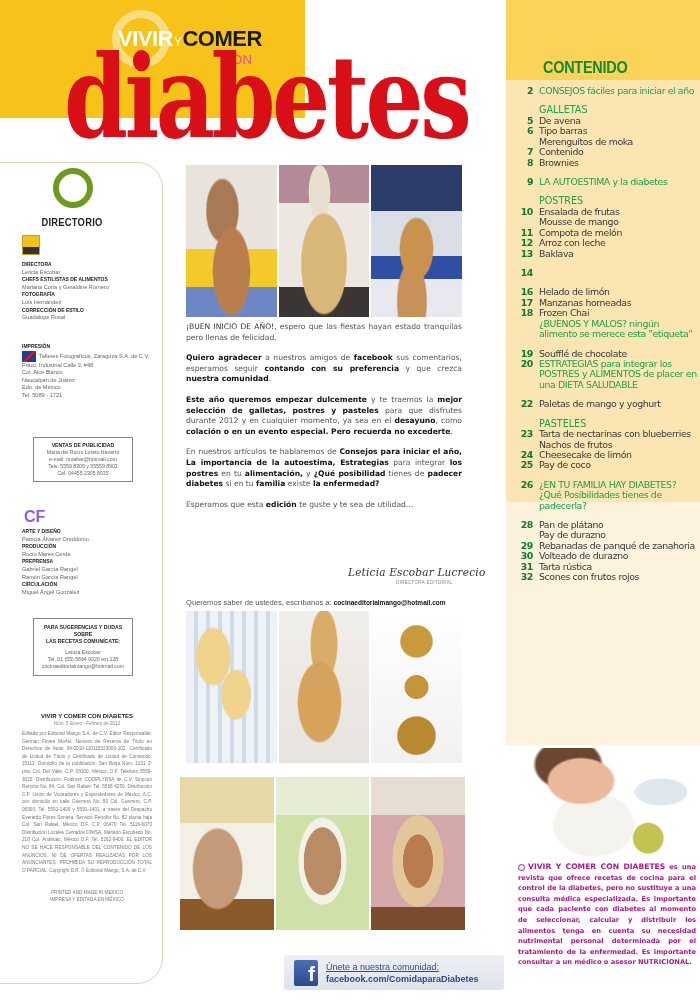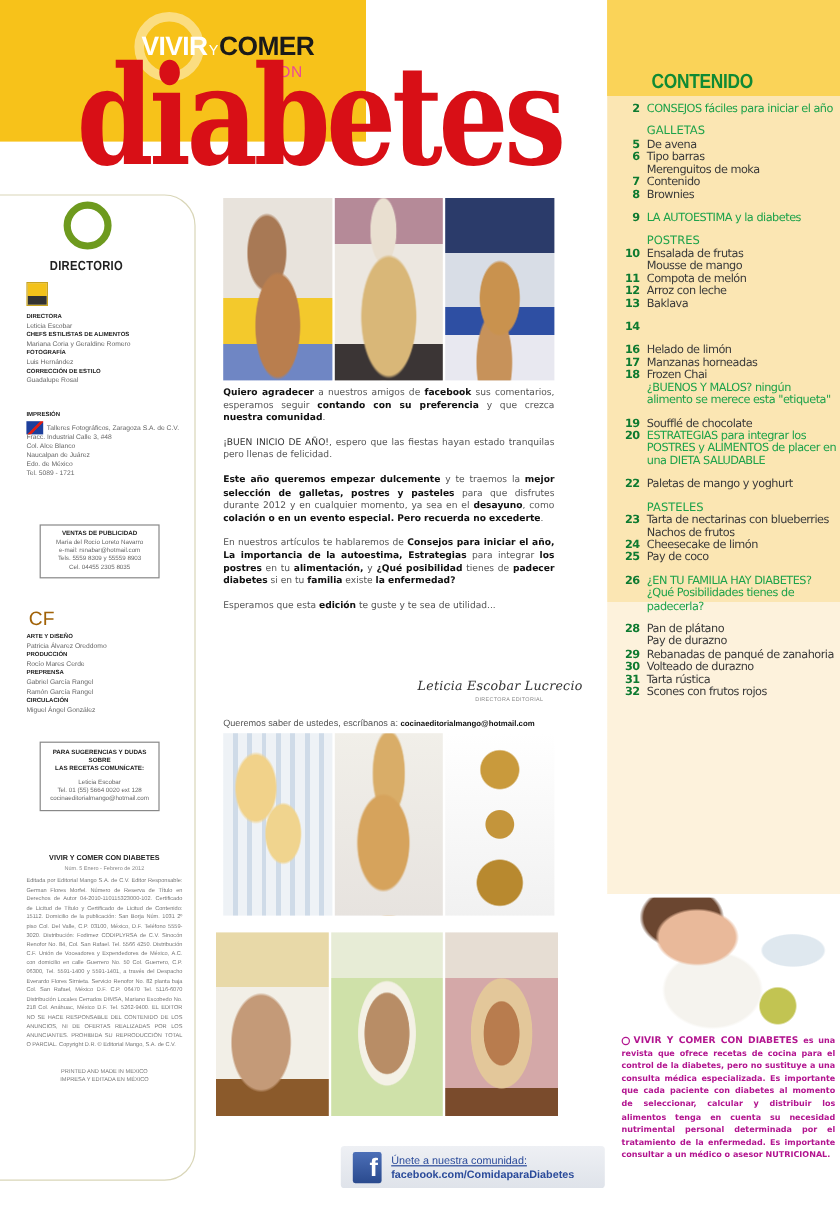--- a/index.html
+++ b/index.html
@@ -28,21 +28,21 @@
     font-size: 11px; color: #222; letter-spacing: 0.3px; transform: scaleX(0.85); }
   .logo-mango { position: absolute; left: 22px; top: 235px; width: 18px; height: 20px; border: 1px solid #c9a420;
     background: linear-gradient(#f3c21a 60%, #333 60%); }
   .dir-block { position: absolute; left: 22px; font-size: 5.6px; line-height: 7.6px; color: #666; width: 140px; }
   .dir-block .h { font-weight: bold; color: #222; font-size: 5px; }
   .logo-z { display: inline-block; width: 14px; height: 11px; vertical-align: middle; margin-right: 3px;
     background: linear-gradient(135deg, #1d3f9c 45%, #d91e18 45%, #d91e18 60%, #1d3f9c 60%); }
   .box { position: absolute; left: 33px; width: 100px; border: 1px solid #888; padding: 4px 3px; text-align: center;
     font-size: 5.2px; line-height: 7px; color: #666; }
   .box .h { font-weight: bold; color: #222; }
-  .cf-logo { position: absolute; left: 24px; top: 508px; font-size: 16px; color: #a16207; letter-spacing: 0px; }
+  .cf-logo { position: absolute; left: 24px; top: 508px; font-size: 16px; color: #8b5cf6; letter-spacing: 0px; font-weight: bold; }
   .legal-title { position: absolute; left: 22px; top: 713px; width: 130px; text-align: center; font-weight: bold;
     font-size: 6px; color: #222; }
   .legal-sub { position: absolute; left: 22px; top: 721px; width: 130px; text-align: center; font-size: 4.6px; color: #888; }
   .legal-body { position: absolute; left: 22px; top: 730px; width: 130px; font-size: 4.7px; line-height: 7.6px;
     color: #777; text-align: justify; }
   .legal-foot { position: absolute; left: 22px; top: 889px; width: 130px; text-align: center; font-size: 4.7px;
     line-height: 7px; color: #777; }
 
   
   .photo-row { position: absolute; left: 186px; width: 276px; display: flex; gap: 2px; }
@@ -203,22 +203,22 @@
   <div>IMPRESA Y EDITADA EN MÉXICO</div>
 </div>
 
 <div class="photo-row" style="top:165px; height:152px">
   <div class="photo ph-cookies1"></div>
   <div class="photo ph-cookies2"></div>
   <div class="photo ph-cookies3"></div>
 </div>
 
 <div class="editorial">
+  <p><b style="font-weight:normal;color:#333">¡BUEN INICIO DE AÑO!</b><span>, espero que las fiestas hayan estado tranquilas pero llenas de felicidad.</span></p>
   <p id="p2"><b>Quiero agradecer</b><span> a nuestros amigos de </span><b>facebook</b><span> sus comentarios, esperamos seguir </span><b>contando con su preferencia</b><span> y que crezca </span><b>nuestra comunidad</b><span>.</span></p>
-  <p><b style="font-weight:normal;color:#333">¡BUEN INICIO DE AÑO!</b><span>, espero que las fiestas hayan estado tranquilas pero llenas de felicidad.</span></p>
   <p id="p3"><b>Este año queremos empezar dulcemente</b><span> y te traemos la </span><b>mejor selección de galletas, postres y pasteles</b><span> para que disfrutes durante 2012 y en cualquier momento, ya sea en el </span><b>desayuno</b><span>, como </span><b>colación o en un evento especial. Pero recuerda no excederte</b><span>.</span></p>
   <p id="p4"><span>En nuestros artículos te hablaremos de </span><b>Consejos para iniciar el año, La importancia de la autoestima, Estrategias</b><span> para integrar </span><b>los postres</b><span> en tu </span><b>alimentación,</b><span> y </span><b>¿Qué posibilidad</b><span> tienes de </span><b>padecer diabetes</b><span> si en tu </span><b>familia</b><span> existe </span><b>la enfermedad?</b></p>
   <p id="p5"><span>Esperamos que esta </span><b>edición</b><span> te guste y te sea de utilidad...</span></p>
 </div>
 <div class="signature">Leticia Escobar Lucrecio</div>
 <div class="signature-role">DIRECTORA EDITORIAL</div>
 <div class="contact-line">
   <span>Queremos saber de ustedes, escríbanos a: </span><b>cocinaeditorialmango@hotmail.com</b>
 </div>
 

